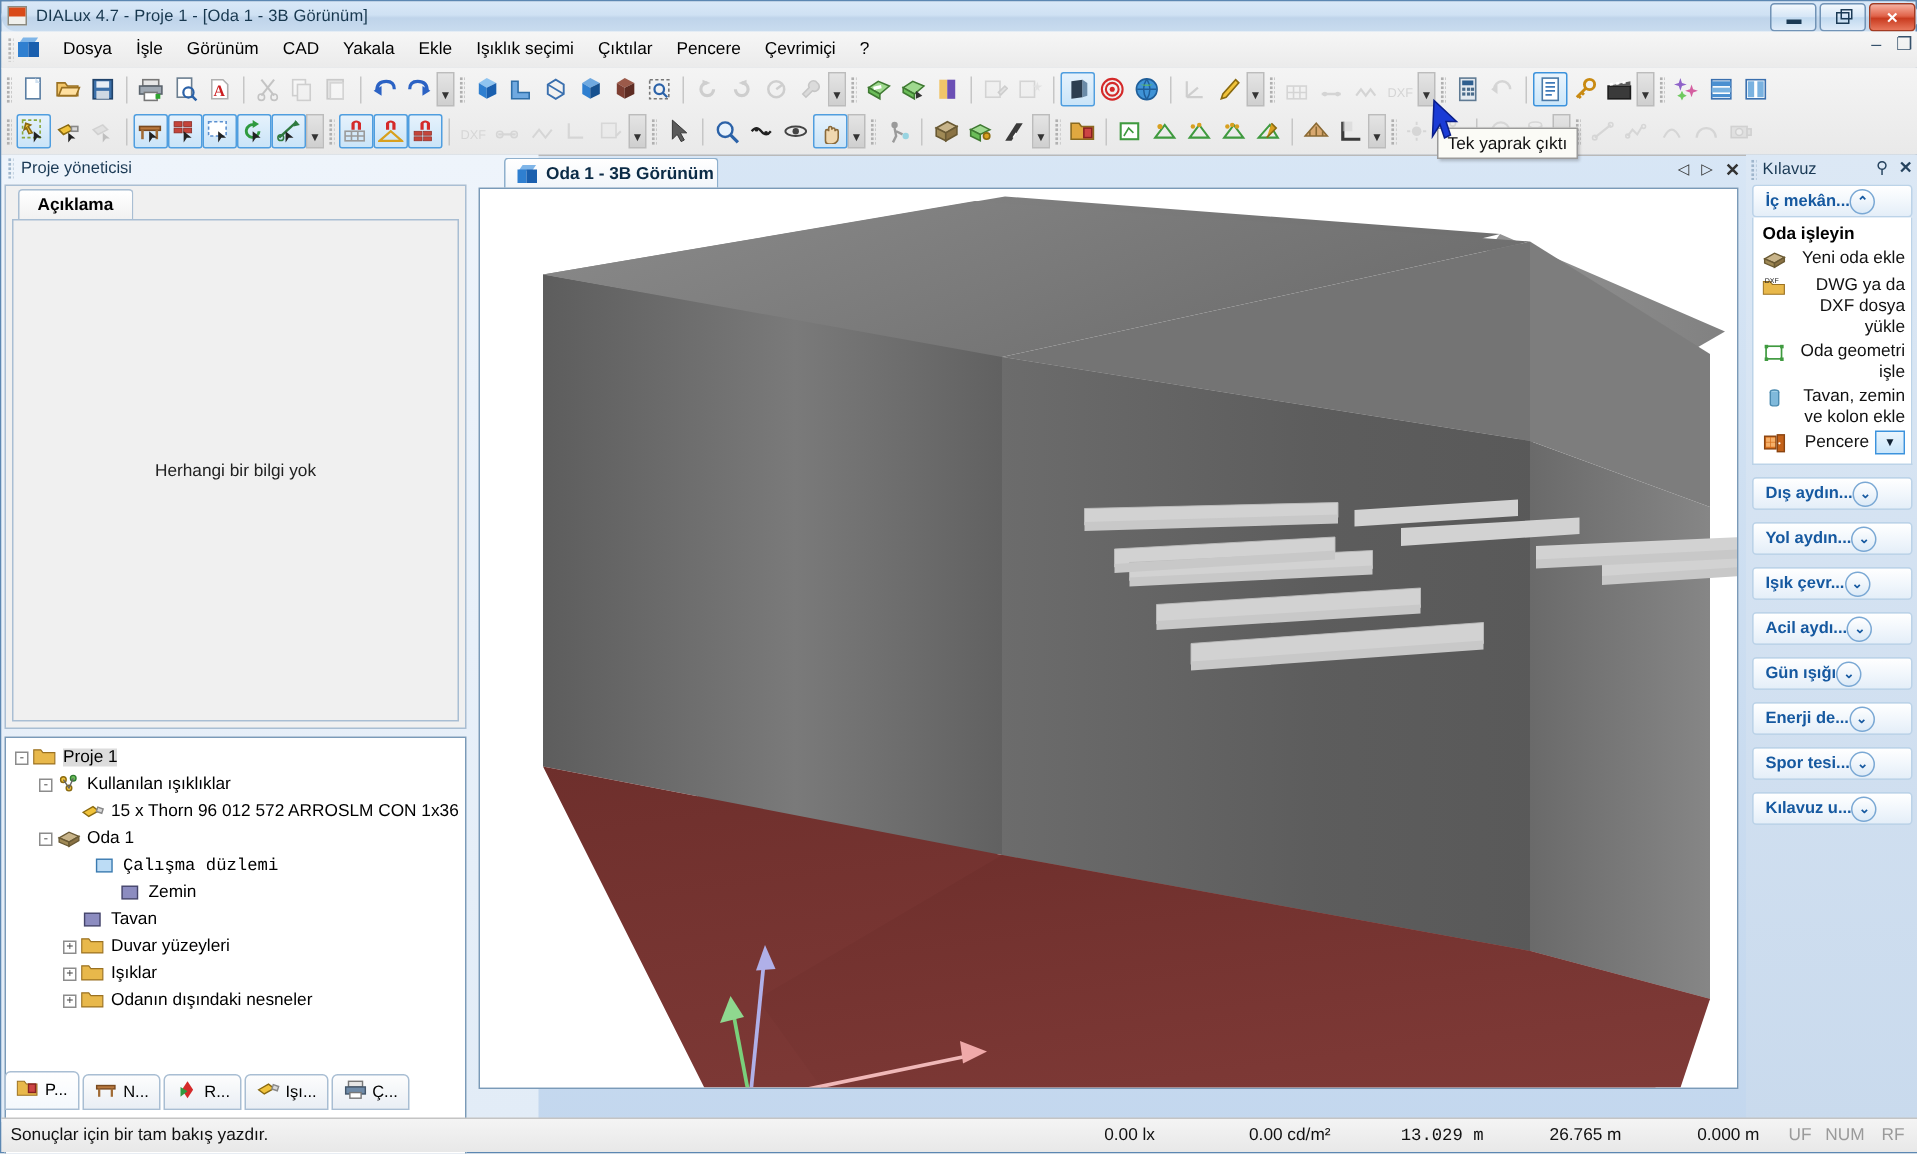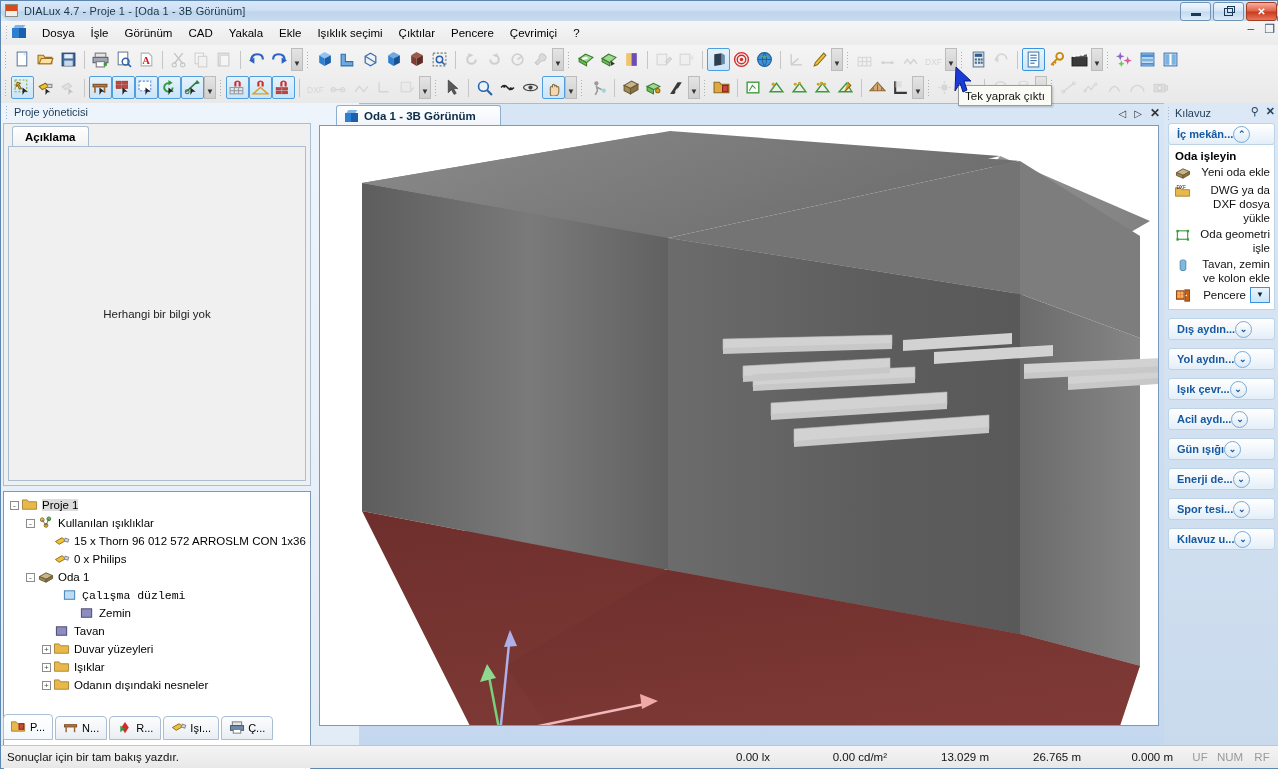--- a/index.html
+++ b/index.html
@@ -101,21 +101,21 @@
 
   .bottomtabs{position:absolute;left:2px;bottom:8px;width:308px;height:26px;display:flex;align-items:flex-end;}
   .btab{height:22px;margin-right:2px;padding:0 7px;display:flex;align-items:center;gap:3px;
     background:linear-gradient(180deg,#fdfdfd,#e9eef4);border:1px solid #a9bed3;
     border-radius:4px 4px 0 0;font-size:11px;}
   .btab.active{background:linear-gradient(180deg,#ffffff,#f4f8fc);height:24px;font-weight:normal;}
 
   
   .docarea{position:absolute;left:315px;top:0;width:848px;height:645px;}
   .doctabstrip{position:relative;height:22px;}
-  .doctab{position:absolute;left:20px;top:2px;height:20px;padding:0 24px 0 8px;
+  .doctab{position:absolute;left:20px;top:2px;height:20px;padding:0 2px 0 8px;
     background:linear-gradient(180deg,#ffffff,#f0f5fa);
     border:1px solid #8fb0cd;border-bottom:none;border-radius:3px 3px 0 0;
     display:flex;align-items:center;gap:5px;font-size:11.5px;font-weight:bold;color:#0b2b46;}
   .doctab-ctl{position:absolute;right:4px;top:3px;display:flex;gap:8px;align-items:center;
     color:#333;font-size:10px;}
   .viewport{position:absolute;left:3px;top:22px;width:840px;height:601px;
     background:#fff;border:1px solid #7a9ab8;box-sizing:border-box;overflow:hidden;}
 
   
   .rightdock{position:absolute;left:1163px;top:0;width:115px;height:645px;
@@ -877,28 +877,20 @@
                 </svg></span>
               <span class="lbl">Kullanılan ışıklıklar</span>
             </div>
             <div class="tnode" style="padding-left: 38px;">
               <span class="spc"></span>
               <span class="tico"><svg viewBox="0 0 16 16" width="16" height="15">
                   <path d="M1 8 l7-4 4 3 -7 4z" fill="#f0c23a" stroke="#8a6a10"></path>
                   <rect x="11" y="5" width="4" height="3.2" fill="#d8d8d8" stroke="#888" transform="rotate(18 13 6)"></rect>
                 </svg></span>
               <span class="lbl">15 x Thorn 96 012 572 ARROSLM CON 1x36</span>
-            </div>
-            <div class="tnode" style="padding-left: 38px;">
-              <span class="spc"></span>
-              <span class="tico"><svg viewBox="0 0 16 16" width="16" height="15">
-                  <path d="M1 8 l7-4 4 3 -7 4z" fill="#f0c23a" stroke="#8a6a10"></path>
-                  <rect x="11" y="5" width="4" height="3.2" fill="#d8d8d8" stroke="#888" transform="rotate(18 13 6)"></rect>
-                </svg></span>
-              <span class="lbl">0 x Philips</span>
             </div>
             <div class="tnode" style="padding-left: 22px;">
               <span class="exp">-</span>
               <span class="tico"><svg viewBox="0 0 16 16" width="16" height="15">
                   <polygon points="1,7 8,3 15,6 8,10" fill="#c8b48a" stroke="#6a5a34"></polygon>
                   <polygon points="1,7 8,10 8,13 1,10" fill="#a08a56" stroke="#6a5a34"></polygon>
                   <polygon points="8,10 15,6 15,9 8,13" fill="#8a7244" stroke="#6a5a34"></polygon>
                 </svg></span>
               <span class="lbl">Oda 1</span>
             </div>
@@ -1230,20 +1222,20 @@
             </div>
           </div>
         </div>
     </div>
   </div>
 
   <div class="statusbar">
     <div class="sb-msg">Sonuçlar için bir tam bakış yazdır.</div>
     <div class="sb-cell">0.00 lx</div>
     <div class="sb-cell">0.00 cd/m²</div>
-    <div class="sb-cell" style="width:80px;padding-right:12px;">13.029 m</div>
+    <div class="sb-cell" style="width:80px;padding-right:12px;font-family:Liberation Mono, monospace;">13.029 m</div>
     <div class="sb-cell" style="width:80px;padding-right:12px;">26.765 m</div>
     <div class="sb-cell" style="width:80px;padding-right:12px;">0.000 m</div>
     <div class="sb-flag">UF</div>
     <div class="sb-flag">NUM</div>
     <div class="sb-flag" style="width:34px;">RF</div>
   </div>
 </div>
 
 </body></html>

